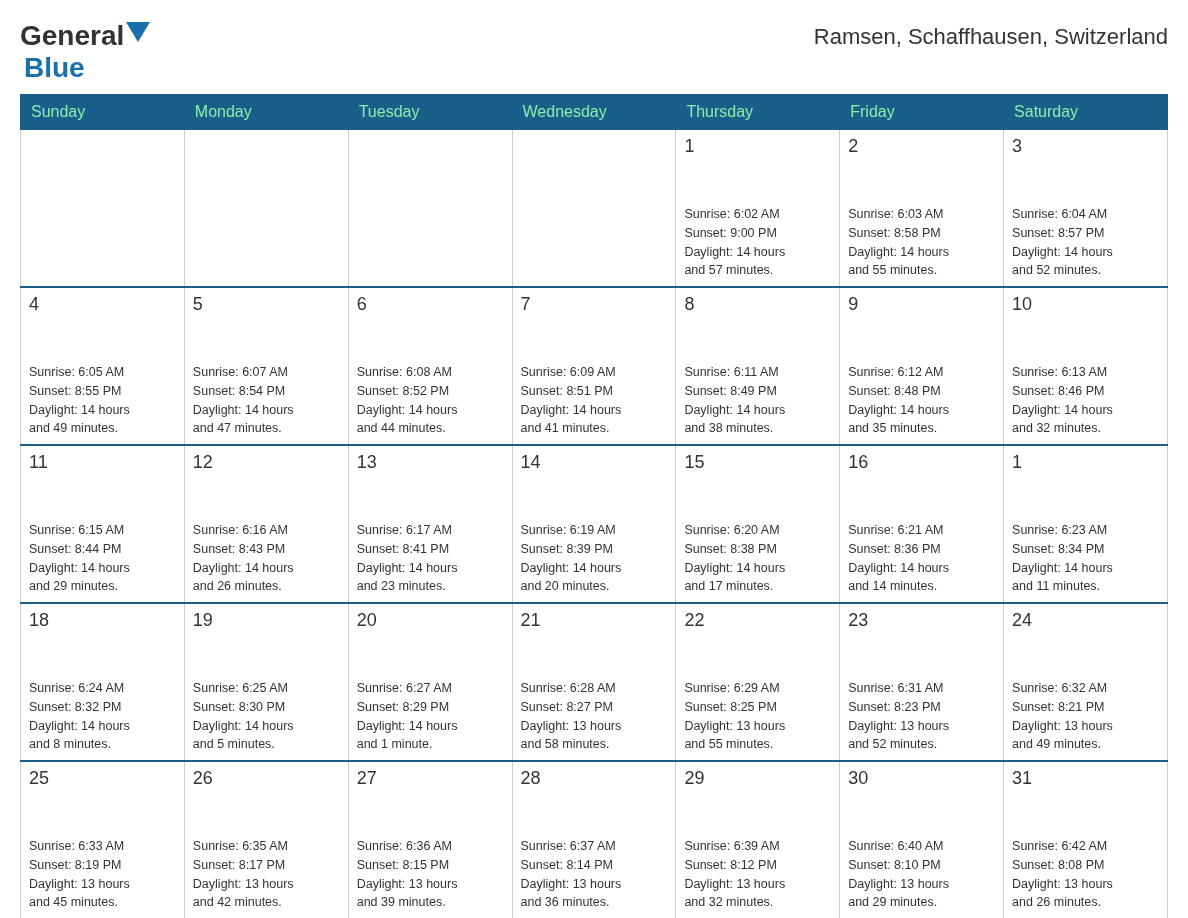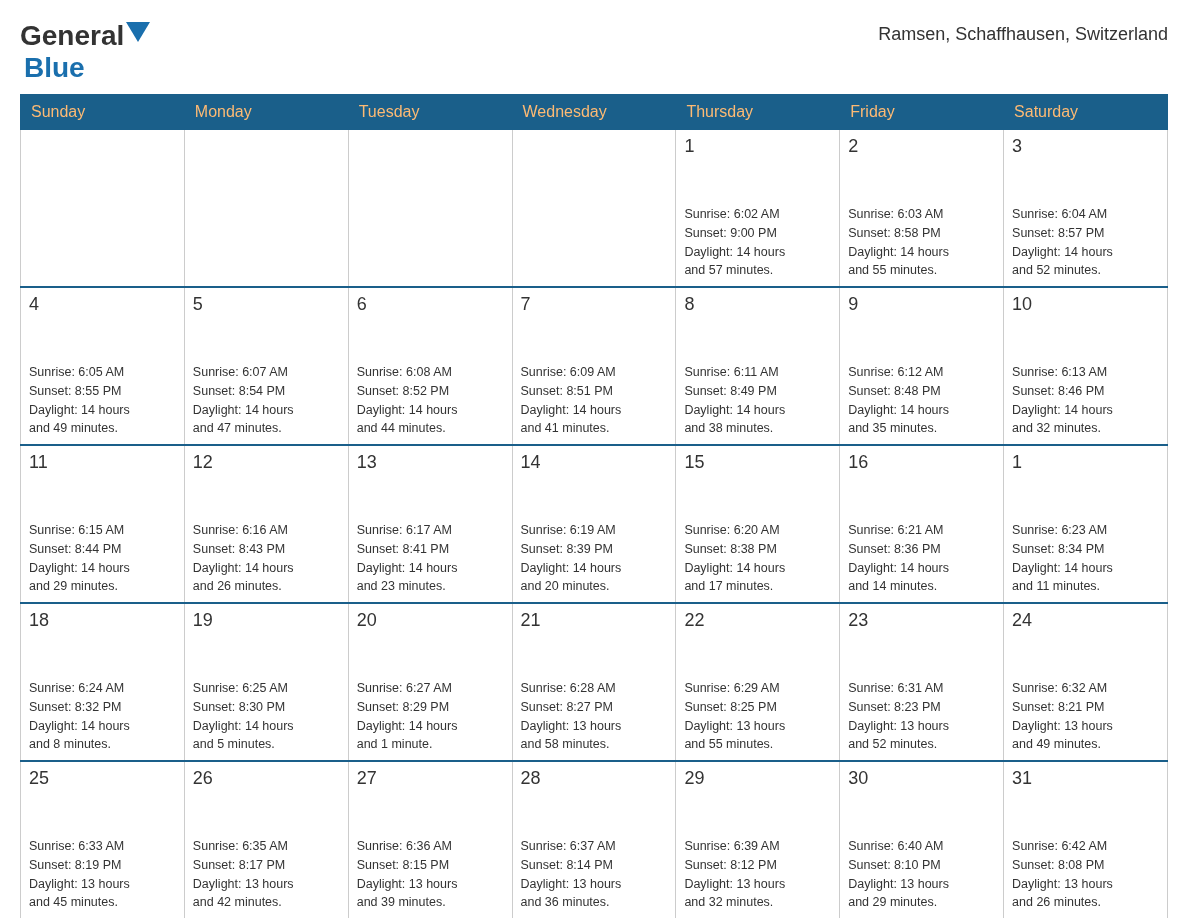--- a/index.html
+++ b/index.html
@@ -42,32 +42,32 @@
     .title-block {
       text-align: right;
     }
     .month-year {
       font-size: 52px;
       font-weight: 300;
       color: #222;
       line-height: 1.1;
     }
     .location {
-      font-size: 18px;
+      font-size: 22px;
       color: #333;
       margin-top: 4px;
     }
     table {
       width: 100%;
       border-collapse: collapse;
       margin-top: 10px;
     }
     thead tr th {
       background-color: #1a5f8a;
-      color: #fdba74;
+      color: #86efac;
       font-size: 16px;
       font-weight: normal;
       padding: 8px 10px;
       text-align: left;
       border: 1px solid #1a5f8a;
     }
     tbody tr td {
       vertical-align: top;
       border: 1px solid #ccc;
       padding: 6px 8px;

